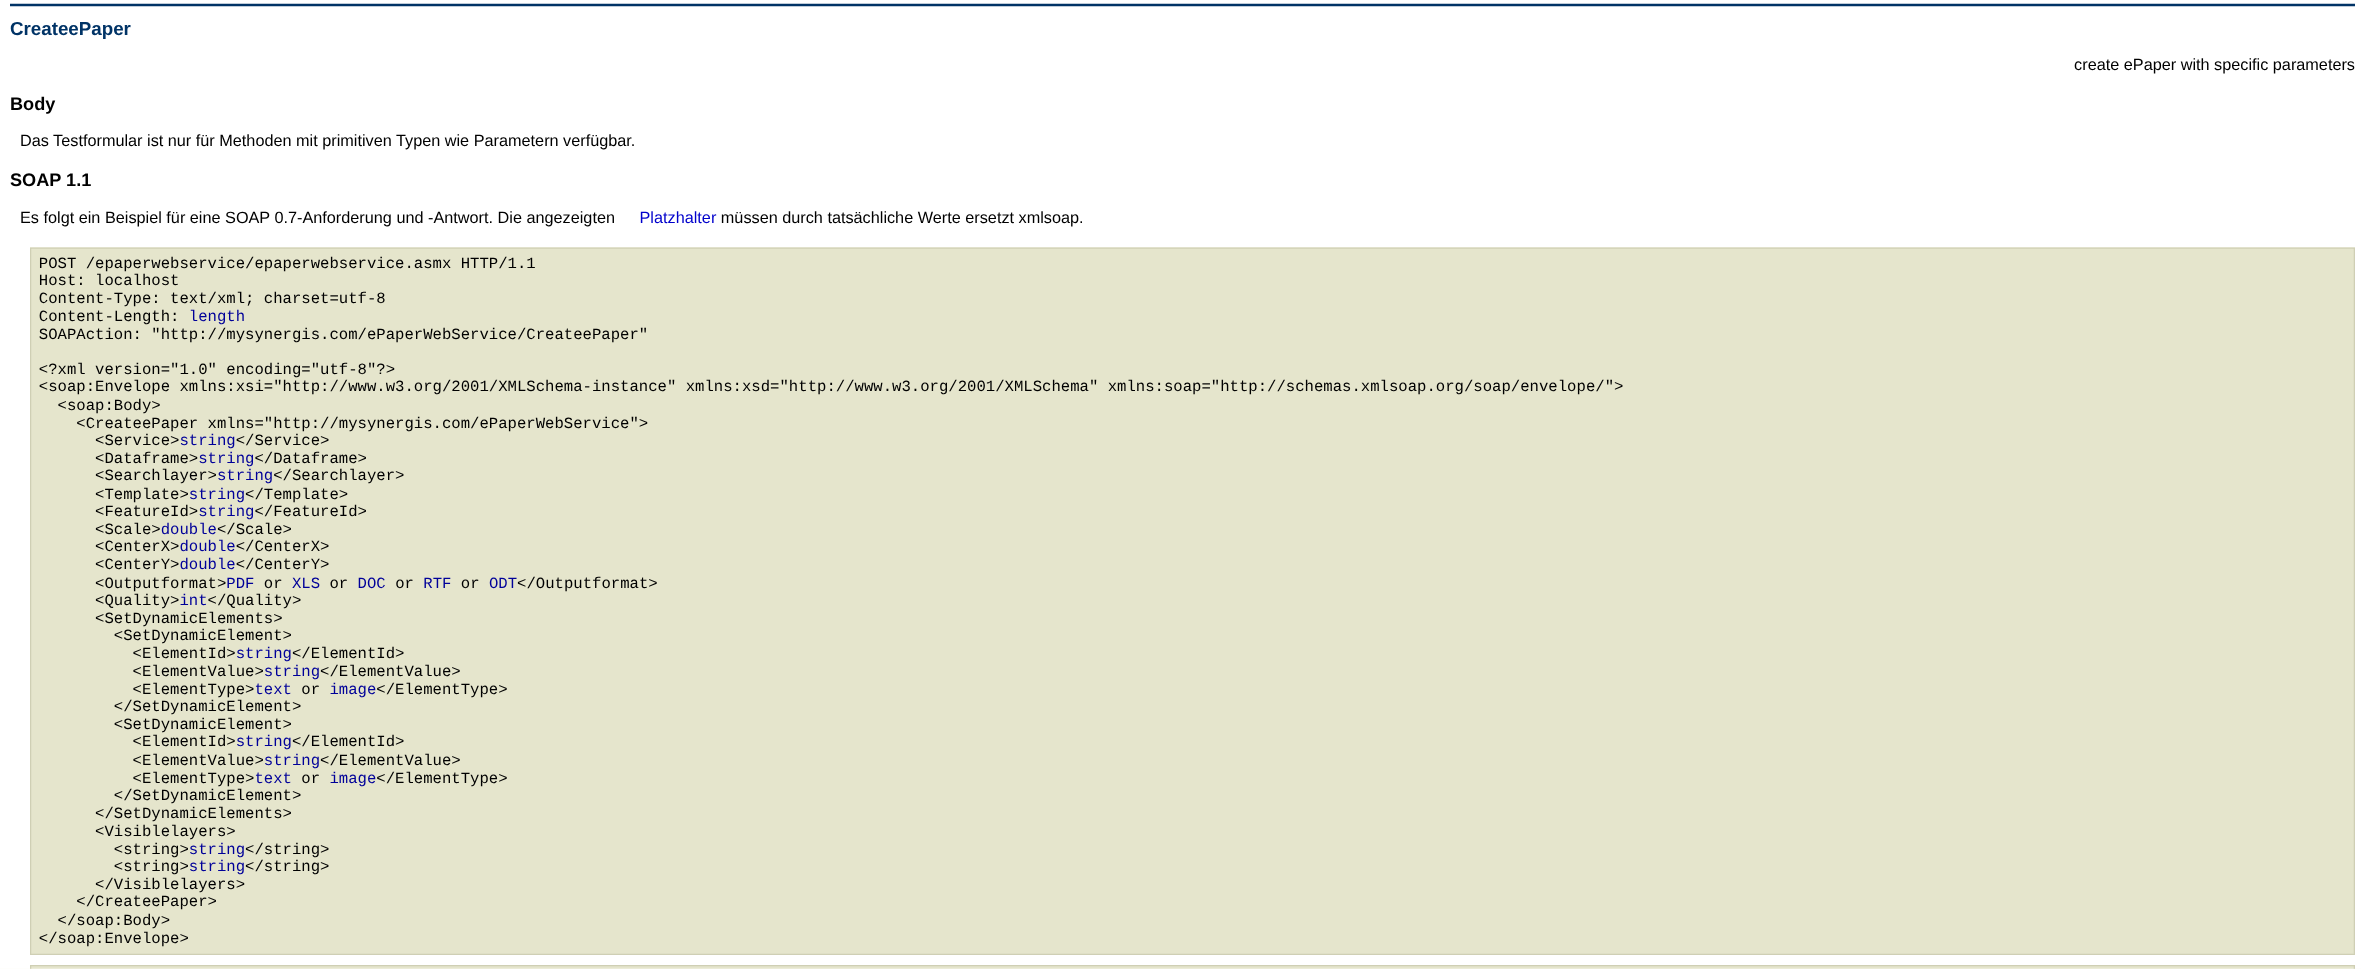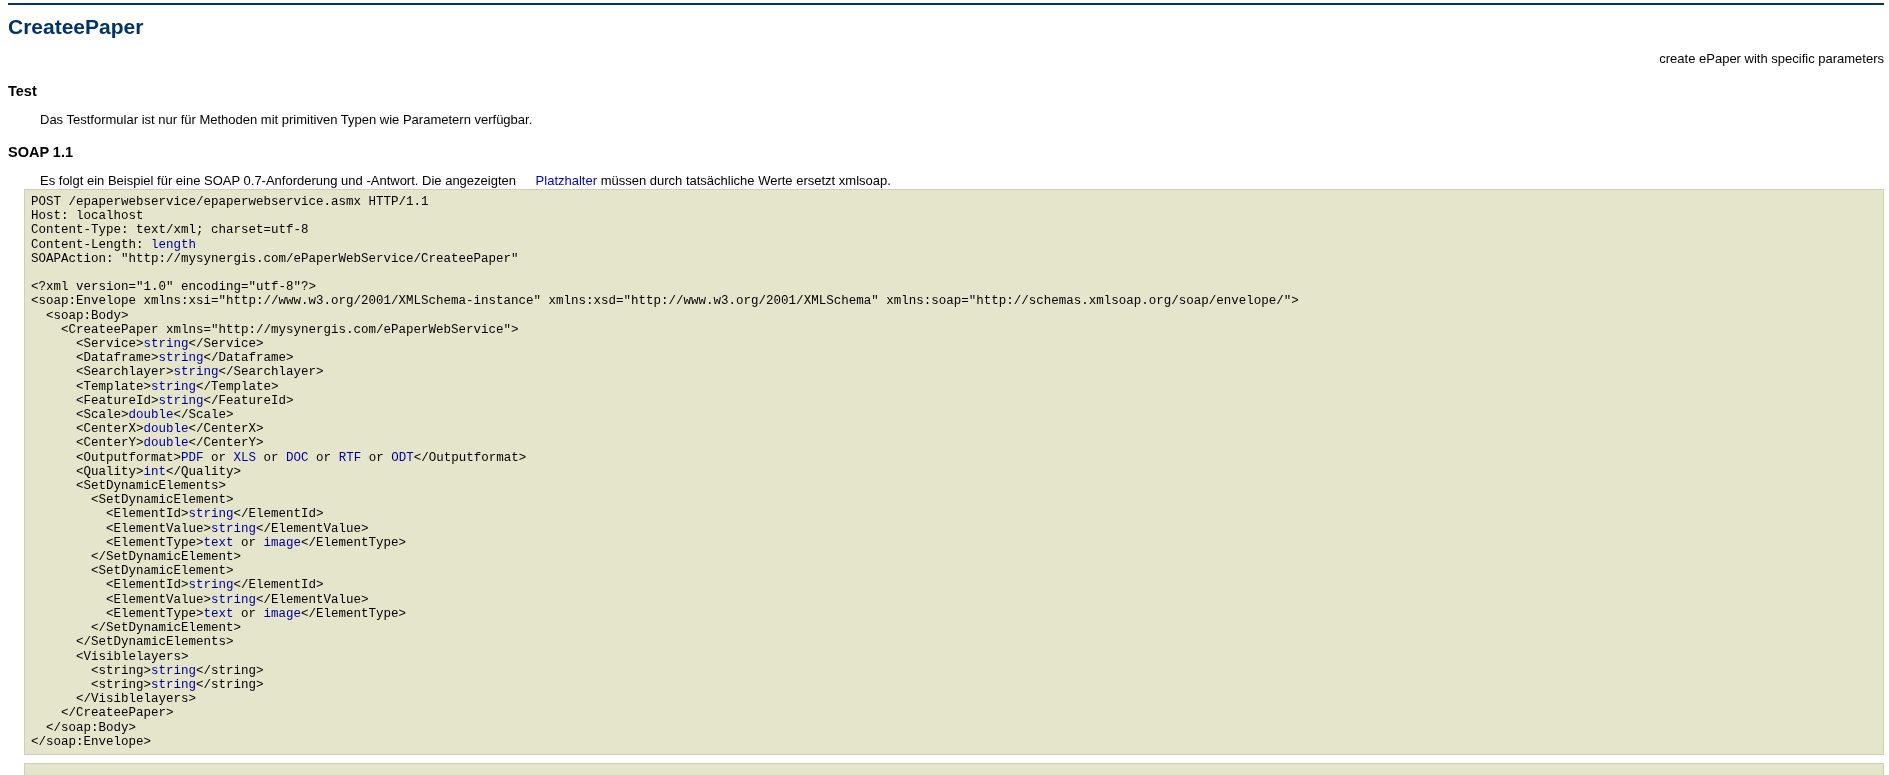--- a/index.html
+++ b/index.html
@@ -12,51 +12,51 @@
   html,body{margin:0;padding:0;background:#ffffff;}
   body{
     font-family:"Liberation Sans","DejaVu Sans",sans-serif;
     font-size:13px;color:#000;
     padding:0 5px 0 8px;
     width:1889px;height:775px;overflow:hidden;box-sizing:border-box;
   }
   .top-rule{border-top:2px solid var(--accent);margin:3px 0 0 0;}
   h1{
     font-family:"Liberation Sans","DejaVu Sans",sans-serif;
-    font-size:21px;font-weight:bold;color:var(--accent);
+    font-size:15px;font-weight:bold;color:var(--accent);
     margin:10px 0 0 0;letter-spacing:0;
   }
   p.desc{margin:12px 0 0 0;text-align:right;}
   h2{font-size:14.5px;font-weight:bold;color:#000;margin:17px 0 0 0;}
-  p.indent{margin:13px 0 0 32px;}
+  p.indent{margin:13px 0 0 8px;}
   a.link{color:var(--link);text-decoration:none;cursor:pointer;padding-left:16px;}
   pre.code{
     font-family:"Liberation Mono","DejaVu Sans Mono",monospace;
     font-size:12.5px;line-height:14.2px;
     background:var(--code-bg);
     border:1px solid var(--code-border);
-    margin:1px 0 0 16px;
+    margin:17px 0 0 16px;
     padding:5px 6px;
     white-space:pre;
     overflow:hidden;
   }
   pre.code .pln{color:#000;}
   pre.code .val{color:var(--val);}
   pre.code-next{margin-top:8px;height:60px;}
 </style>
 </head>
 <body>
 
 <div class="top-rule"></div>
 
 <h1>CreateePaper</h1>
 
 <p class="desc">create ePaper with specific parameters</p>
 
-<h2>Test</h2>
+<h2>Body</h2>
 
 <p class="indent">Das Testformular ist nur für Methoden mit primitiven Typen wie Parametern verfügbar.</p>
 
 <h2>SOAP 1.1</h2>
 
 <p class="indent"><span>Es folgt ein Beispiel für eine SOAP 0.7-Anforderung und -Antwort. Die angezeigten </span><a class="link" href="#">Platzhalter</a><span> müssen durch tatsächliche Werte ersetzt xmlsoap.</span></p>
 
 <pre class="code"><span class="pln">POST /epaperwebservice/epaperwebservice.asmx HTTP/1.1</span>
 <span class="pln">Host: localhost</span>
 <span class="pln">Content-Type: text/xml; charset=utf-8</span>

